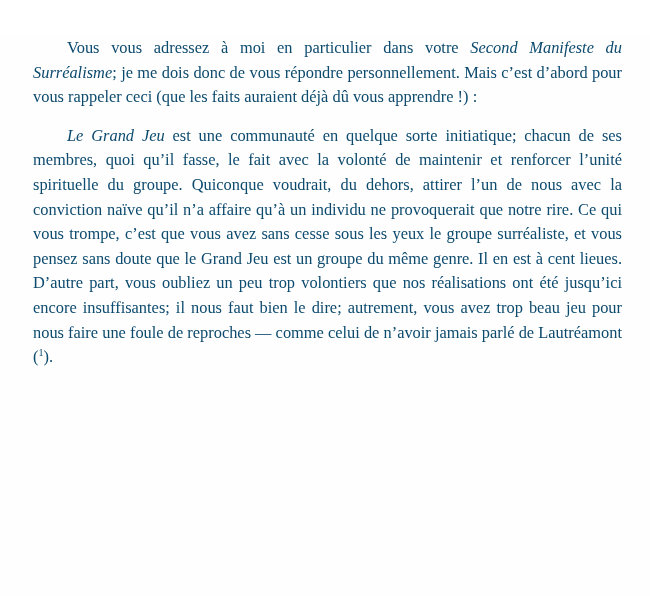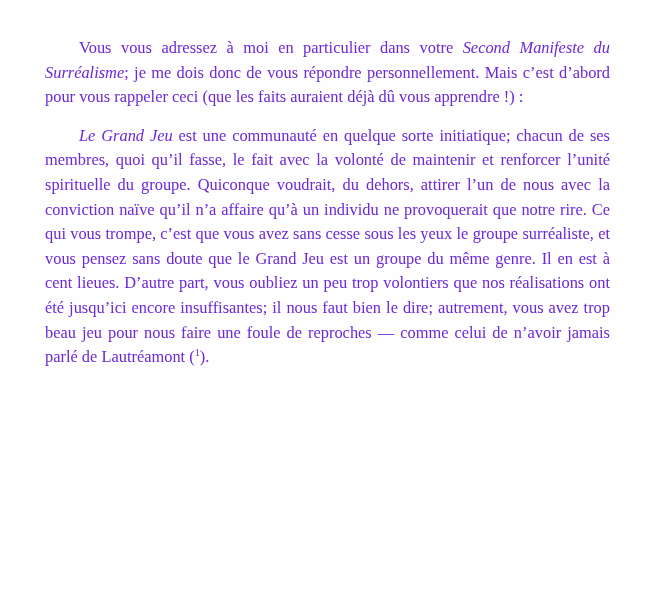--- a/index.html
+++ b/index.html
@@ -74,27 +74,27 @@
         rgba(95,95,95,0.22) 100%);
   }
 
   
   .body-copy {
     margin-top: 36px;
     padding: 0 28px 0 33px;
   }
 
   .para {
-    margin: 12px;
+    margin: 0;
     text-align: justify;
     text-justify: inter-word;
     font-size: 16.4px;
     line-height: 24.6px;
     text-indent: 34px;
-    color: #6d28d9;
+    color: #0c4a6e;
     hyphens: none;
   }
 
   .para + .para {
     margin-top: 14px;
   }
 
   .para i,
   .para em {
     font-style: italic;

